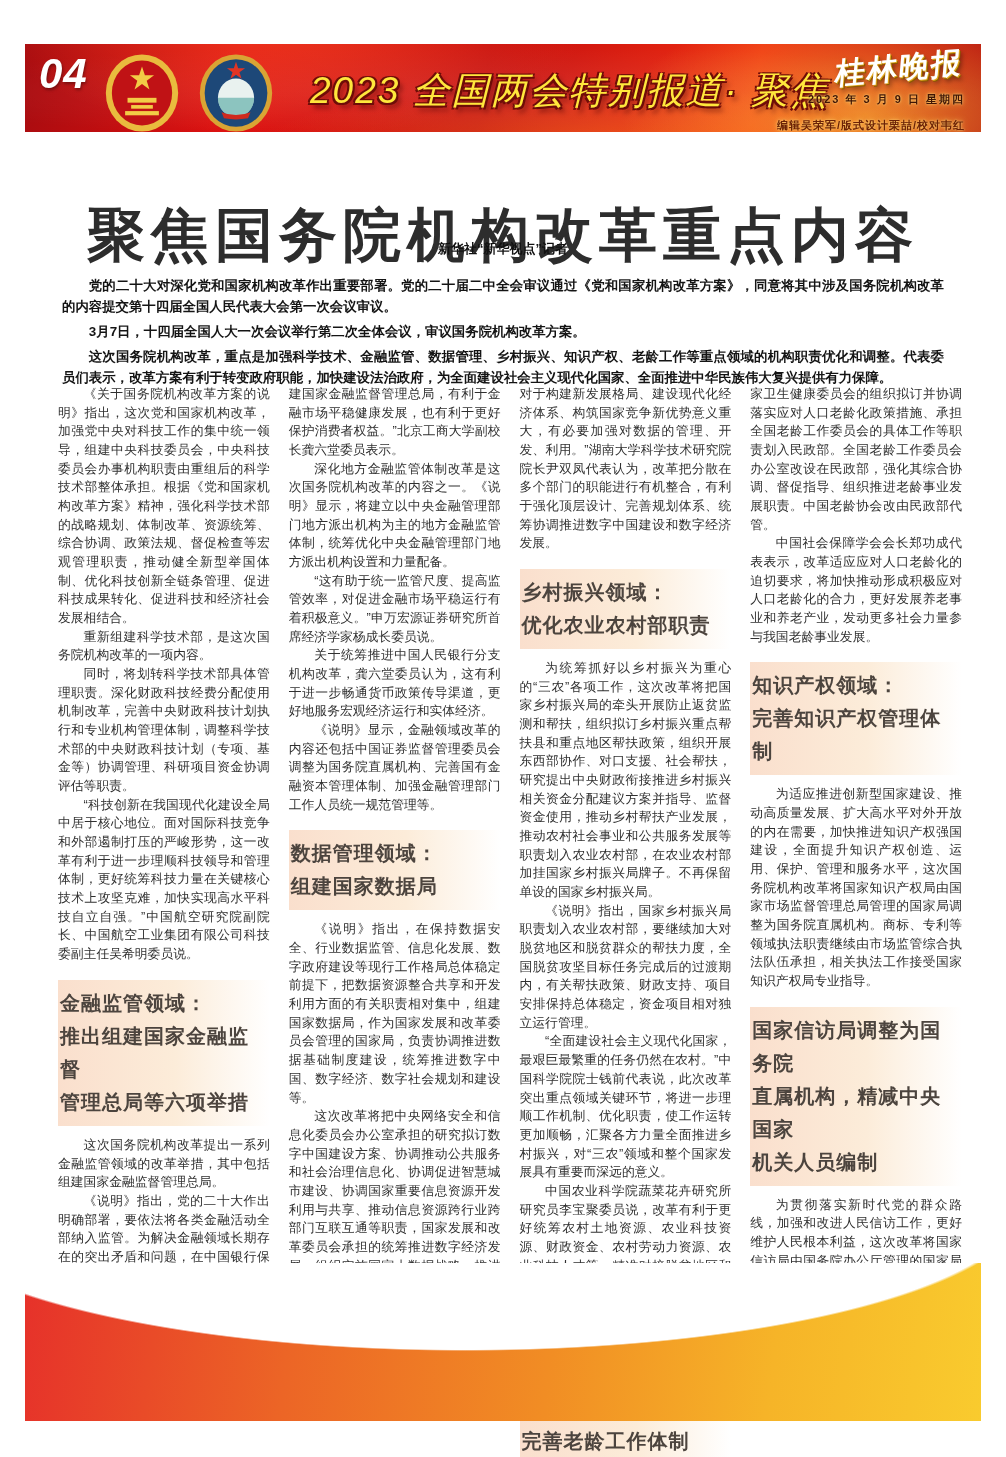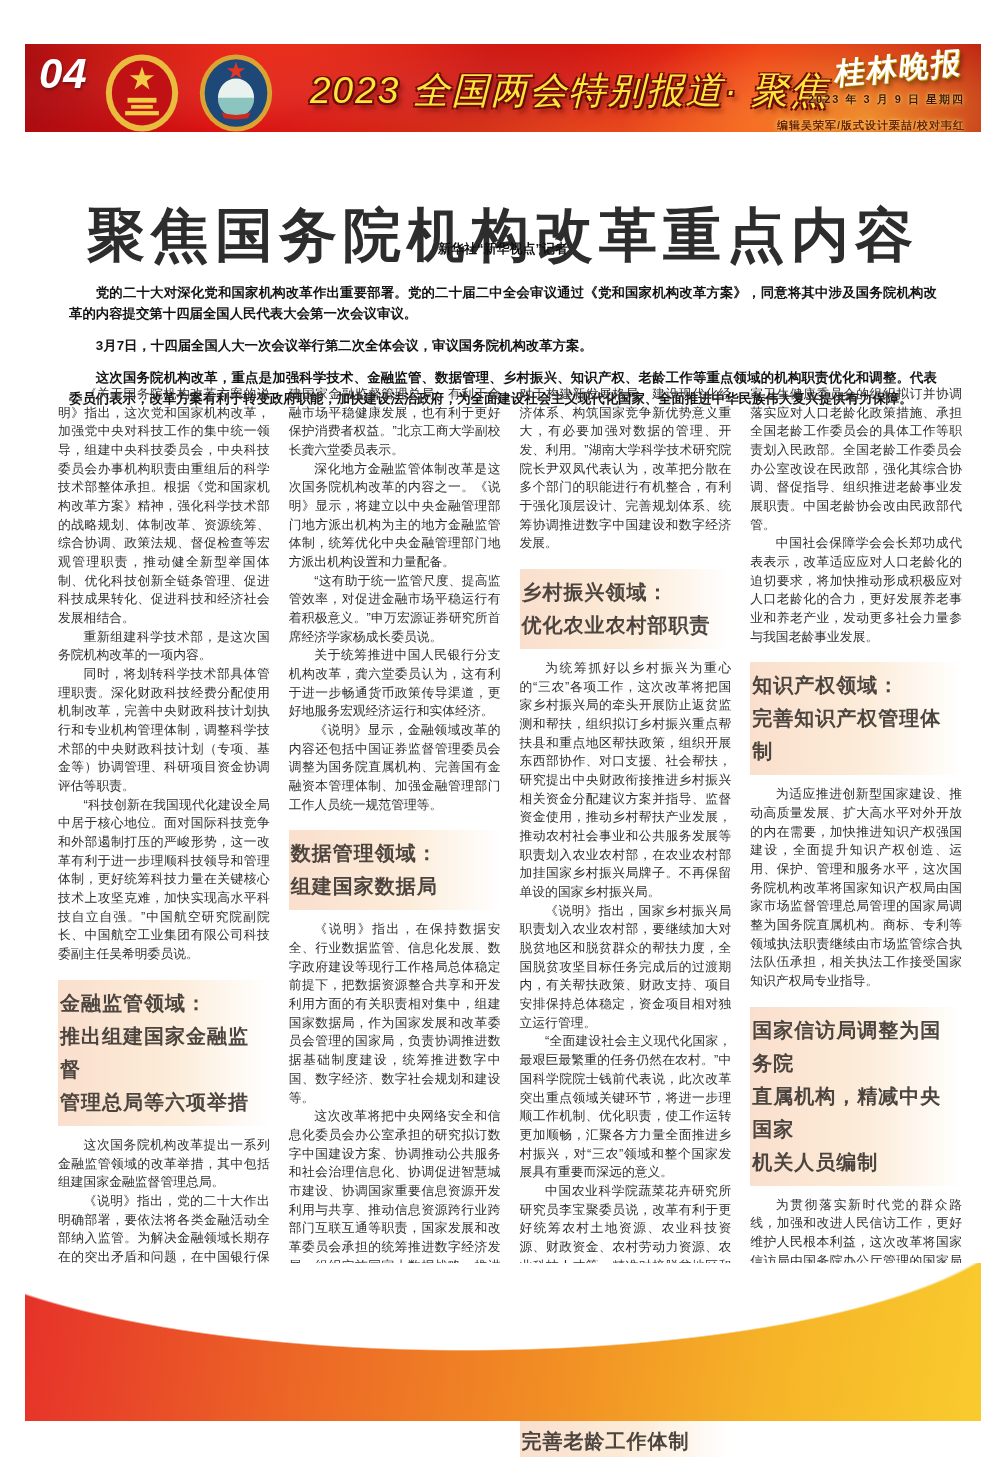--- a/index.html
+++ b/index.html
@@ -31,21 +31,21 @@
     letter-spacing:1px;text-shadow:0 0 6px rgba(255,205,90,.95),0 0 2px rgba(255,230,150,.9);}
 
   
   .headline{position:absolute;left:0;right:0;top:158px;text-align:center;
     font-size:58px;font-weight:900;color:#2d2d2d;letter-spacing:6px;white-space:nowrap;}
   .byline{position:absolute;left:0;right:0;top:240px;text-align:center;
     font-size:13px;font-weight:bold;color:#111;}
 
   
   .lead{position:absolute;left:58px;right:58px;top:272px;}
-  .lead p{margin:11px;padding:0;text-indent:2em;font-size:13.4px;line-height:1.56;
+  .lead p{margin:4px;padding:0;text-indent:2em;font-size:13.4px;line-height:1.56;
     font-weight:600;color:#141414;text-align:justify;}
 
   
   .columns{position:absolute;left:58px;right:44px;top:385px;display:flex;gap:19px;align-items:flex-start;}
   .col{flex:1 1 0;min-width:0;}
   .sec-heading{margin:16px 0 10px 0;padding:7px 5px 7px 2px;font-size:20px;line-height:1.65;
     font-weight:bold;color:#4c443e;white-space:pre-line;letter-spacing:1px;
     background:linear-gradient(90deg,#fadfcd 0%,#fcecd9 55%,rgba(253,240,226,0) 100%);}
   .col .sec-heading:first-child{margin-top:0;}
   .para{margin:0;padding:0;text-indent:2em;font-size:12.8px;line-height:1.46;color:#303030;

